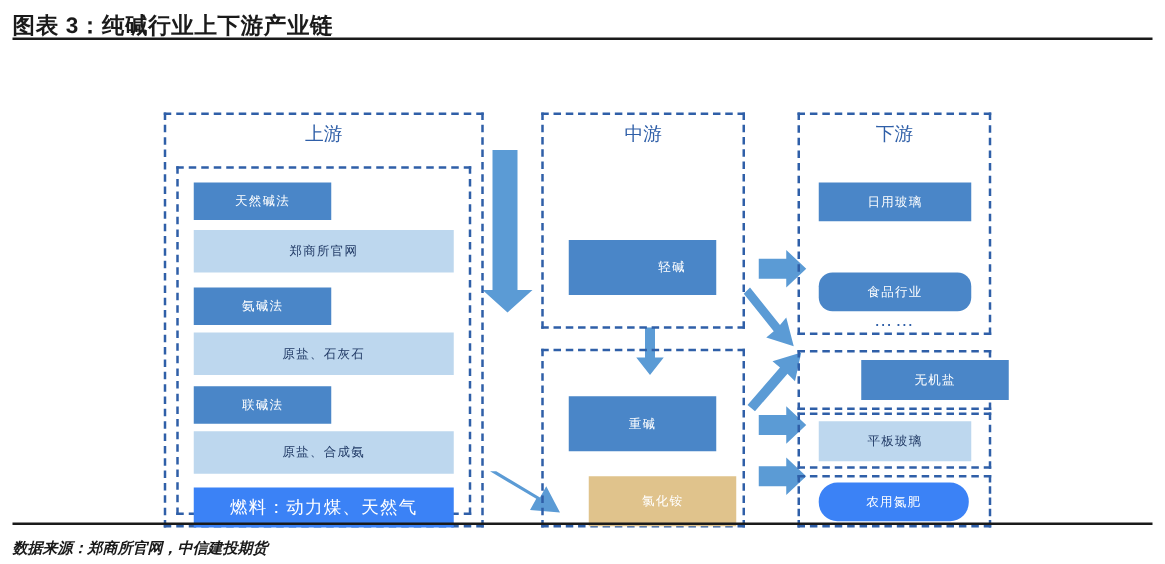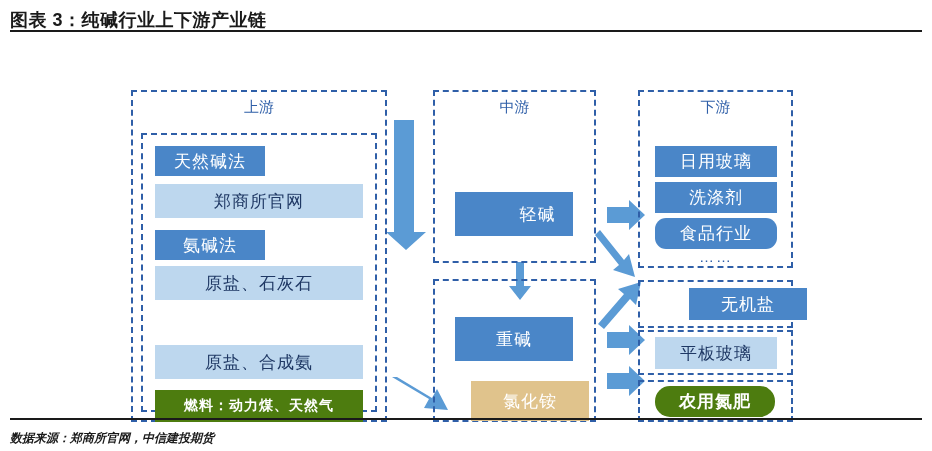--- a/index.html
+++ b/index.html
@@ -24,27 +24,27 @@
   
   .grp{position:absolute;border:2px dashed #2f5fa8;box-sizing:border-box;}
   .grp-label{
     position:absolute;text-align:center;
     color:#2f5fa8;font-size:15px;
   }
 
   .box{
     position:absolute;box-sizing:border-box;
     display:flex;align-items:center;justify-content:center;
-    font-size:17px;color:#ffffff;
+    font-size:10px;color:#ffffff;
     letter-spacing:1px;
   }
   .blue-dark{background:#4a86c8;}
   .blue-light{background:#bdd7ee;color:#1f3864;}
   .tan{background:#e0c38c;color:#ffffff;margin-left:16px;}
-  .tan-light{background:#4d7c0f;color:#ffffff;font-weight:bold;}
+  .tan-light{background:#3b82f6;color:#ffffff;}
 
   .dots{
     position:absolute;text-align:center;color:#2f5fa8;font-size:15px;
     letter-spacing:2px;
   }
   svg.arrows{position:absolute;left:0;top:0;width:932px;height:386px;overflow:visible;}
 </style>
 </head>
 <body>
 
@@ -86,30 +86,30 @@
   <div class="grp" style="left:638px;top:348px;width:155px;height:42px;"></div>
 
   <div class="grp" style="left:141px;top:101px;width:236px;height:279px;"></div>
 
   <div class="box blue-dark" style="left:155px;top:114px;width:110px;height:30px;">天然碱法</div>
   <div class="box blue-light" style="left:155px;top:152px;width:208px;height:34px;">郑商所官网</div>
 
   <div class="box blue-dark" style="left:155px;top:198px;width:110px;height:30px;">氨碱法</div>
   <div class="box blue-light" style="left:155px;top:234px;width:208px;height:34px;text-align:right;">原盐、石灰石</div>
 
+  <div class="box blue-dark" style="left:155px;top:277px;width:110px;height:30px;">联碱法</div>
   <div class="box blue-light" style="left:155px;top:313px;width:208px;height:34px;">原盐、合成氨</div>
 
   <div class="box tan-light" style="left:155px;top:358px;width:208px;height:32px;font-size:14px;">燃料：动力煤、天然气</div>
 
   <div class="box blue-dark" style="left:455px;top:160px;width:118px;height:44px;padding-left:47px;">轻碱</div>
   <div class="box blue-dark" style="left:455px;top:285px;width:118px;height:44px;">重碱</div>
   <div class="box tan" style="left:455px;top:349px;width:118px;height:40px;">氯化铵</div>
 
   <div class="box blue-dark" style="left:655px;top:114px;width:122px;height:31px;">日用玻璃</div>
-  <div class="box blue-dark" style="left:655px;top:150px;width:122px;height:31px;">洗涤剂</div>
   <div class="box blue-dark" style="left:655px;top:186px;width:122px;height:31px;border-radius:11px;">食品行业</div>
   <div class="dots" style="left:655px;top:216px;width:122px;">……</div>
 
   <div class="box blue-dark" style="left:655px;top:256px;width:118px;height:32px;margin-left:34px;">无机盐</div>
   <div class="box blue-light" style="left:655px;top:305px;width:122px;height:32px;">平板玻璃</div>
   <div class="box tan-light" style="left:655px;top:354px;width:120px;height:31px;border-radius:15px;">农用氮肥</div>
 
 </div>
 
 <div class="rule-bottom"></div>

